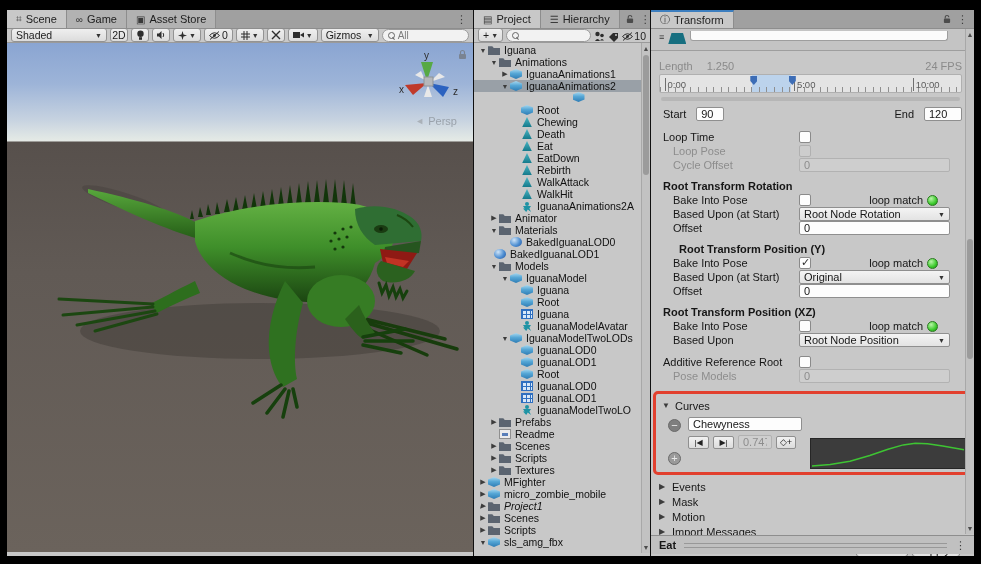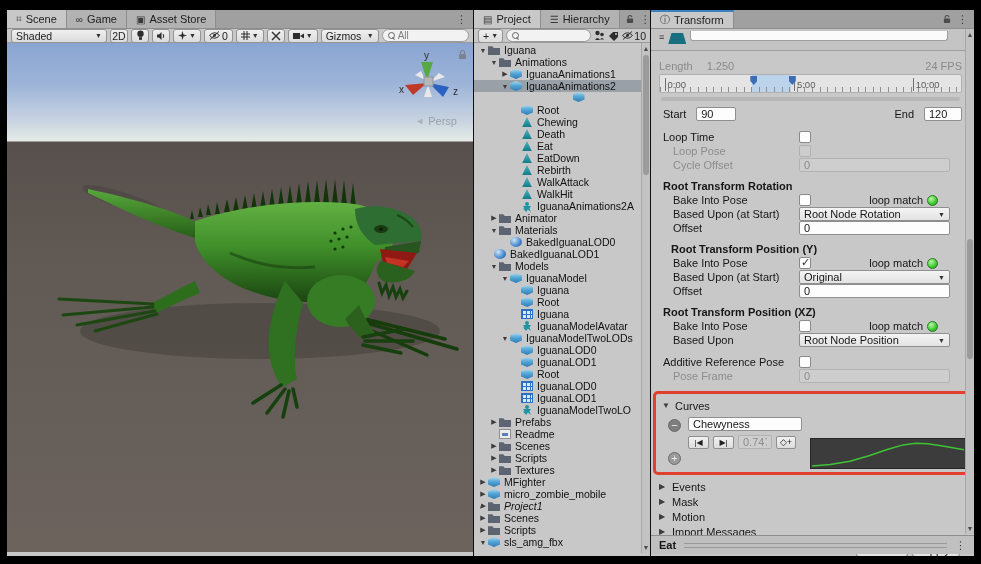--- a/index.html
+++ b/index.html
@@ -9,21 +9,21 @@
   .pane.right-sep{border-left:1px solid #101010;}
   
   .tabstrip{height:19px;background:#a0a0a0;display:flex;align-items:flex-end;border-bottom:1px solid #8d8d8d;position:relative;}
   .tab{height:18px;display:flex;align-items:center;gap:4px;padding:0 9px;font-size:11px;color:#1d1d1d;background:#b2b2b2;border-right:1px solid #8d8d8d;}
   .tab.active{background:#c8c8c8;}
   .tab.focused{border-top:2px solid #3c7ebf;}
   .tab .tabicon{font-size:10px;color:#3a3a3a;}
   .strip-right{margin-left:auto;display:flex;align-items:center;gap:6px;padding:0 6px;height:100%;}
   .kebab{color:#3d3d3d;font-size:11px;line-height:1;}
   
-  .toolbar{height:14px;background:#c8c8c8;border-bottom:1px solid #9a9a9a;display:flex;align-items:center;gap:3px;padding:0 4px;font-size:10.5px;color:#1c1c1c;}
+  .toolbar{height:14px;background:#c8c8c8;border-bottom:1px solid #9a9a9a;display:flex;align-items:flex-end;gap:3px;padding:0 4px;font-size:10.5px;color:#1c1c1c;}
   .tbtn{height:14px;display:flex;align-items:center;gap:2px;background:linear-gradient(#efefef,#dcdcdc);border:1px solid #939393;border-radius:3px;padding:0 4px;color:#1c1c1c;}
   .tbtn .caret{font-size:7px;color:#333;}
   .iconbtn{width:18px;justify-content:center;padding:0 2px;}
   .searchpill{flex:1;height:13px;background:#f2f2f2;border:1px solid #9a9a9a;border-radius:8px;display:flex;align-items:center;padding:0 5px;gap:3px;color:#7c7c7c;font-size:10px;}
   .mag{width:7px;height:7px;position:relative;flex:none;}
   .mag::before{content:"";position:absolute;width:5px;height:5px;border:1px solid #666;border-radius:50%;left:0;top:0;}
   .mag::after{content:"";position:absolute;width:3px;height:1px;background:#666;transform:rotate(45deg);left:4px;top:6px;}
   svg.mini{display:block;}
   
   .viewport{position:relative;height:509px;overflow:hidden;
@@ -618,21 +618,21 @@
         <span class="rlabel" style="left:1.5%;">0:00</span>
         <span class="rlabel" style="left:44.5%;">5:00</span>
         <span class="rlabel" style="left:84%;">10:00</span>
         <div class="rmark" style="left:30%;"></div>
         <div class="rmark" style="left:42.8%;"></div>
       </div>
       <div class="hscrollbar"></div>
 
       <div class="row rowrel" style="margin-top:5px;height:15px;">
         <span class="lab" style="margin-left:4px;">Start</span>
-        <input class="tfield" style="width: 40px; margin-left: 10px;" readonly="" value="90">
+        <input class="tfield" style="width: 28px; margin-left: 10px;" readonly="" value="90">
         <span class="lab" style="margin-left:auto;">End</span>
         <input class="tfield" style="width: 38px; margin-left: 10px;" readonly="" value="120">
       </div>
 
       <div class="row rowrel" style="margin-top:9px;">
         <span class="lab" style="margin-left:4px;">Loop Time</span>
         <span class="ctrl">
             <span class="checkbox"></span>
           </span>
       </div>
@@ -672,21 +672,21 @@
           </span>
       </div>
       <div class="row rowrel" style="margin-bottom:2px;">
         <span class="lab" style="margin-left:14px;">Offset</span>
         <span class="ctrl">
             <input class="tfield" readonly="" value="0" style="">
           </span>
       </div>
 
       <div class="row" style="margin-top:7px;">
-          <span class="lab sechead" style="margin-left:12px;">Root Transform Position (Y)</span>
+          <span class="lab sechead" style="margin-left:20px;">Root Transform Position (Y)</span>
         </div>
       <div class="row rowrel">
         <span class="lab" style="margin-left:14px;">Bake Into Pose</span>
         <span class="ctrl">
             <span class="checkbox checked"></span>
           </span>
         <span class="loopmatch">
             <span>loop match</span>
             <span class="greendot"></span>
           </span>
@@ -724,27 +724,27 @@
         <span class="lab" style="margin-left:14px;">Based Upon</span>
         <span class="ctrl">
             <span class="dropdown">
               <span>Root Node Position</span>
               <span class="caret">▼</span>
             </span>
           </span>
       </div>
 
       <div class="row rowrel" style="margin-top:8px;">
-        <span class="lab" style="margin-left:4px;">Additive Reference Pose</span>
+        <span class="lab" style="margin-left:4px;">Additive Reference Root</span>
         <span class="ctrl">
             <span class="checkbox"></span>
           </span>
       </div>
       <div class="row rowrel">
-        <span class="lab dis" style="margin-left:14px;">Pose Frame</span>
+        <span class="lab dis" style="margin-left:14px;">Pose Models</span>
         <span class="ctrl">
             <input class="tfield dis" readonly="" value="0" style="">
           </span>
       </div>
 
       <div class="curvebox" style="border-color: rgb(226, 64, 46);">
         <div class="foldrow">
           <span class="foldarrow">▼</span>
           <span>Curves</span>
         </div>

